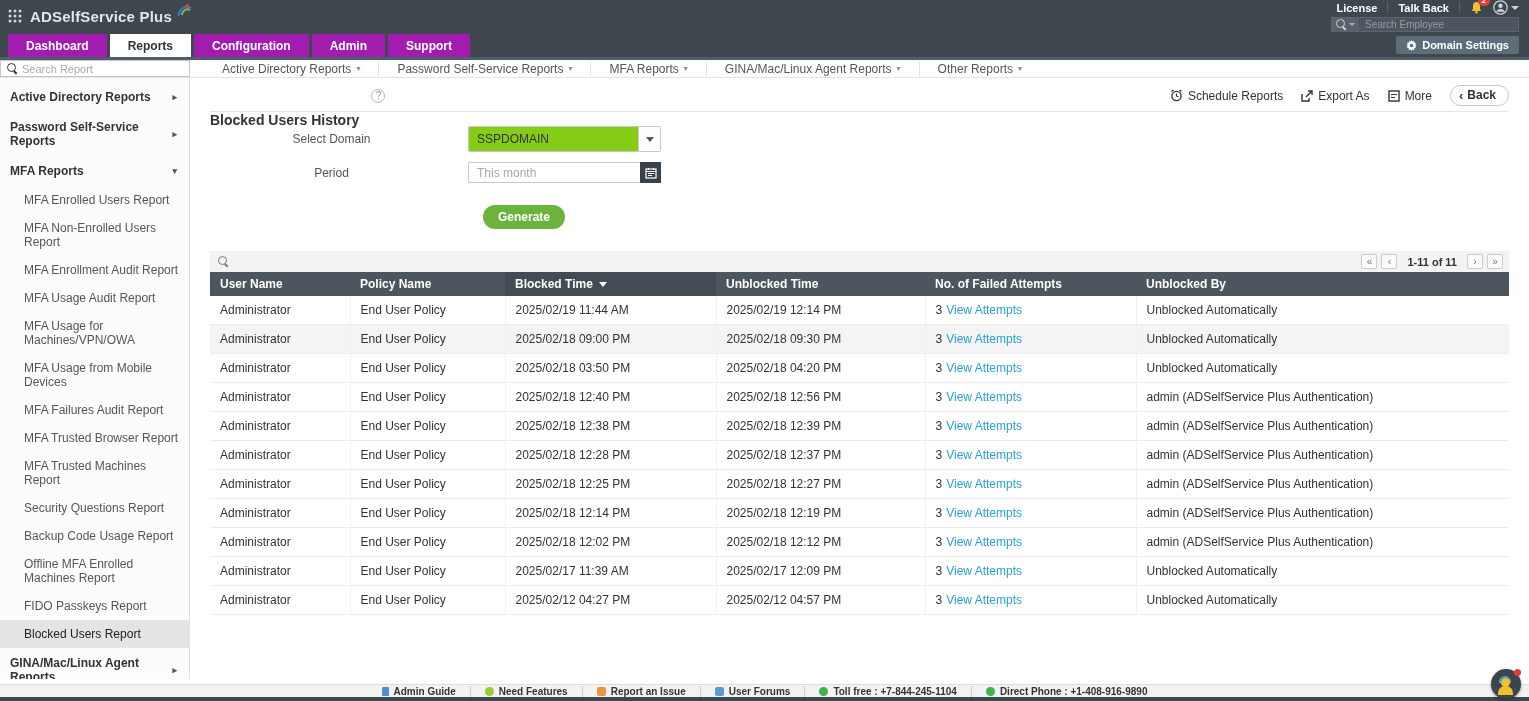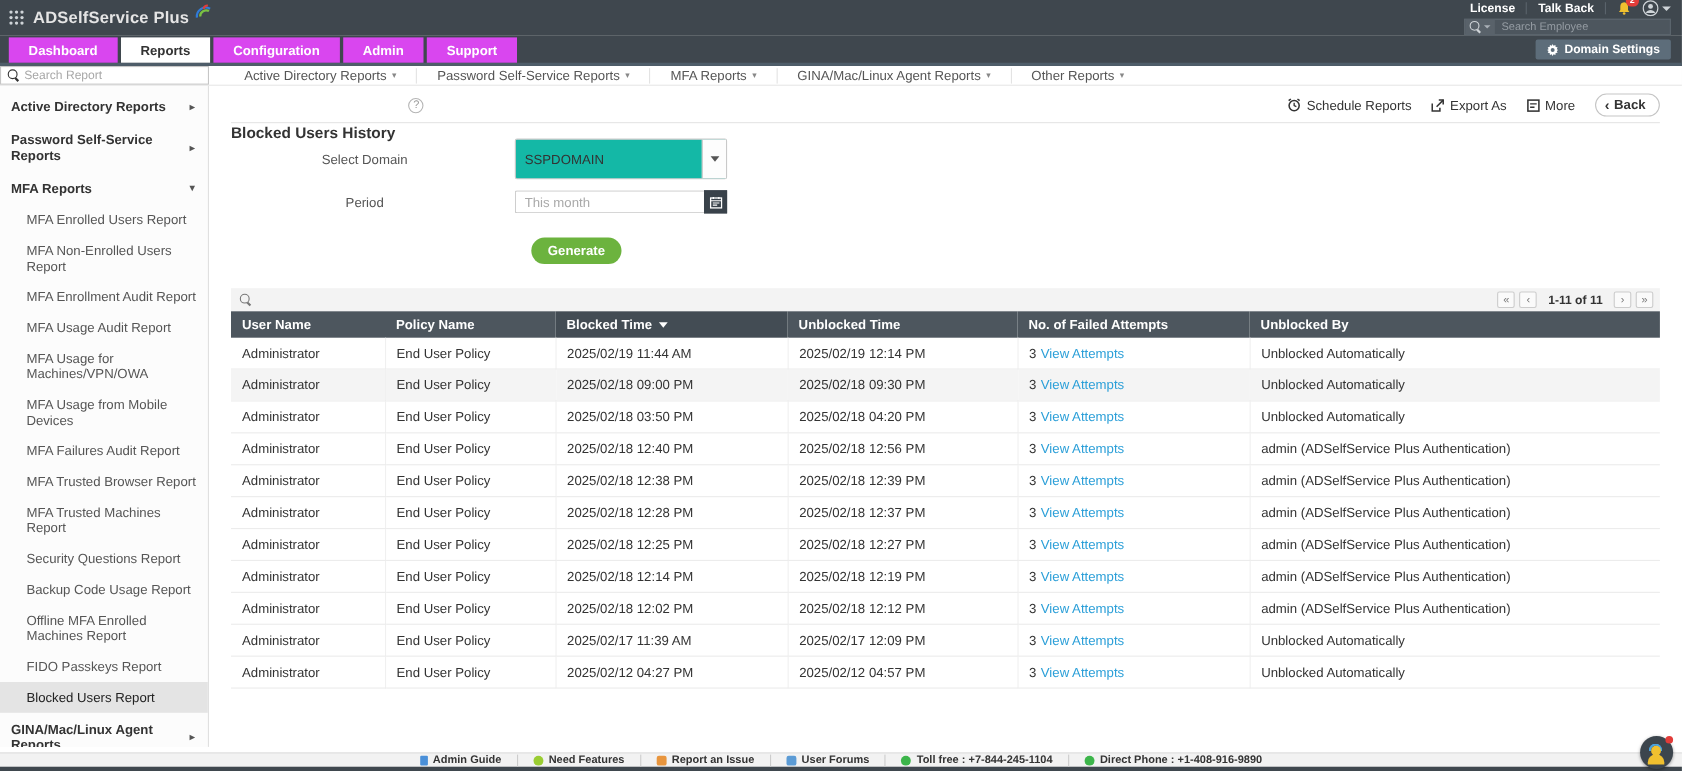--- a/index.html
+++ b/index.html
@@ -23,21 +23,21 @@
   .caret-down-sm { width:0; height:0; border-left:4px solid transparent; border-right:4px solid transparent; border-top:4px solid #cfd4d8; }
   .emp-search { display:flex; align-items:stretch; width:188px; height:15px; background:#4d565e; border:1px solid #5d666e; }
   .mag-seg { display:flex; align-items:center; gap:2px; background:#59626a; padding:0 4px; cursor:pointer; }
   .mag-seg .caret { width:0; height:0; border-left:3px solid transparent; border-right:3px solid transparent; border-top:3px solid #aab1b7; }
   .emp-search input { flex:1; background:transparent; border:none; outline:none; color:#cfd4d8; font-size:10px; padding:0 6px; font-family:"Liberation Sans",sans-serif; }
   .emp-search input::placeholder { color:#959ca3; }
 
   
   .tabbar { height:28px; background:#3f474e; display:flex; align-items:flex-end; justify-content:space-between; border-bottom:3px solid #4e5d69; padding:0 10px 0 8px; }
   .tabs { display:flex; gap:3px; height:23px; }
-  .tab { background:#d946ef; color:#fff; font-size:12px; font-weight:bold; padding:5px 18px 4px; cursor:pointer; white-space:nowrap; }
+  .tab { background:#a21caf; color:#fff; font-size:12px; font-weight:bold; padding:5px 18px 4px; cursor:pointer; white-space:nowrap; }
   .tab.active { background:#fff; color:#333; }
   .domain-settings { display:flex; align-items:center; gap:5px; background:#5d6d7a; border:none; color:#fff; font-size:11px; font-weight:bold; padding:3px 10px; margin-bottom:3px; border-radius:2px; cursor:pointer; font-family:"Liberation Sans",sans-serif; }
 
   
   .subbar { height:18px; background:#fff; display:flex; align-items:stretch; border-bottom:1px solid #e3e3e3; box-shadow:0 1px 2px rgba(0,0,0,.06); }
   .report-search { width:190px; display:flex; align-items:center; gap:4px; border:1px solid #c6c6c6; background:#fff; padding:0 6px; }
   .report-search input { flex:1; border:none; outline:none; font-size:11px; color:#555; font-family:"Liberation Sans",sans-serif; }
   .report-search input::placeholder { color:#a8a8a8; }
   .report-menus { display:flex; align-items:center; margin-left:14px; }
   .menu-item { display:flex; align-items:center; gap:5px; padding:0 18px; cursor:pointer; color:#555; font-size:12px; border-right:1px solid #e3e3e3; height:14px; }
@@ -59,21 +59,21 @@
   .help-icon { width:14px; height:14px; border:1px solid #b5b5b5; border-radius:50%; color:#999; font-size:10px; display:inline-flex; align-items:center; justify-content:center; cursor:pointer; }
   .ph-actions { display:flex; align-items:center; gap:18px; }
   .action-btn { display:flex; align-items:center; gap:5px; font-size:12px; color:#333; cursor:pointer; background:none; border:none; font-family:"Liberation Sans",sans-serif; }
   .back-btn { display:flex; align-items:center; gap:4px; border:1px solid #c5c5c5; border-radius:12px; background:#fff; padding:2px 12px 3px 8px; font-size:12px; font-weight:bold; color:#333; cursor:pointer; font-family:"Liberation Sans",sans-serif; }
   .back-chev { font-size:13px; font-weight:bold; line-height:1; }
 
   
   .gen-form { margin-top:14px; }
   .form-row { display:flex; align-items:center; margin-bottom:10px; }
   .form-row label { width:258px; text-align:center; padding-right:15px; color:#555; font-size:12px; }
-  .dropdown { display:flex; width:193px; height:37px; border:1px solid #c9c9c9; background:#14b8a6; cursor:pointer; border-radius:2px;gap:16px; }
+  .dropdown { display:flex; width:193px; height:26px; border:1px solid #c9c9c9; background:#84cc16; cursor:pointer; border-radius:2px;gap:16px; }
   .dd-value { flex:1; display:flex; align-items:center; padding-left:8px; font-size:12px; color:#333; }
   .dd-btn { width:22px; display:flex; align-items:center; justify-content:center; border-left:1px solid #c9c9c9; background:#fdfdfd; }
   .caret-down { width:0; height:0; border-left:4px solid transparent; border-right:4px solid transparent; border-top:5px solid #555; }
   .period-wrap { display:flex; align-items:center; }
   .period-input { width:172px; height:21px; border:1px solid #c9c9c9; border-right:none; padding:0 8px; font-size:12px; color:#555; outline:none; font-family:"Liberation Sans",sans-serif; border-radius:2px 0 0 2px; }
   .period-input::placeholder { color:#a9a9a9; }
   .cal-btn { width:21px; height:21px; background:#39424a; border:1px solid #39424a; display:flex; align-items:center; justify-content:center; cursor:pointer; }
   .generate { margin-left:273px; margin-top:12px; background:#6cb33e; color:#fff; font-weight:bold; font-size:12px; border:none; border-radius:12px; padding:5px 15px; cursor:pointer; font-family:"Liberation Sans",sans-serif; }
 
   

